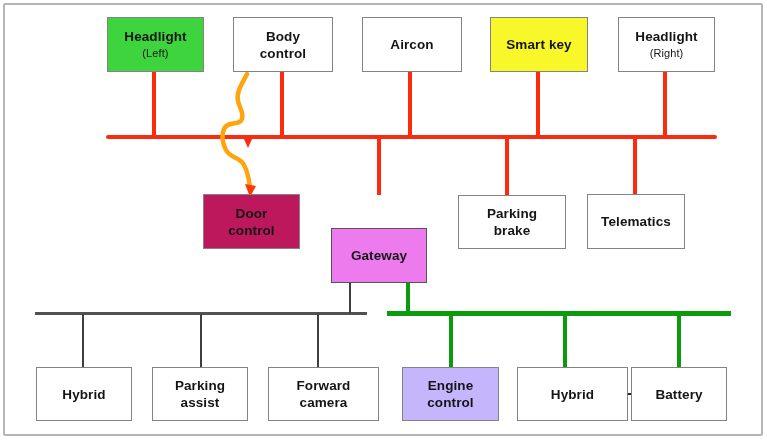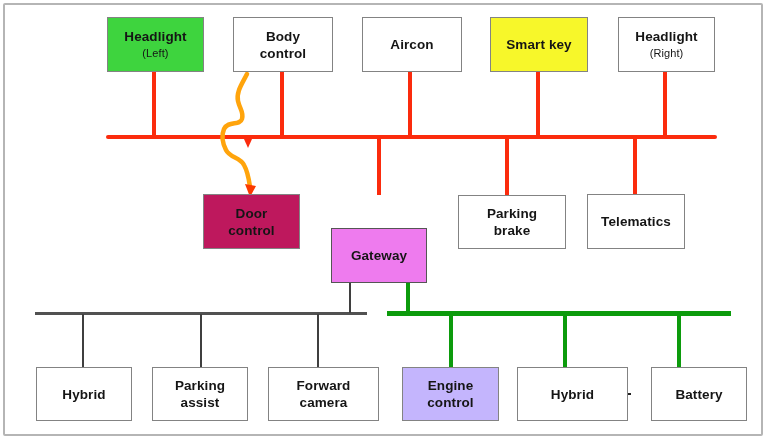--- a/index.html
+++ b/index.html
@@ -110,18 +110,18 @@
     <span>Forward</span>
     <span>camera</span>
   </div>
   <div class="node" style="left: 402px; top: 367px; width: 97px; height: 54px; background-color: #c4b5fd;">
     <span>Engine</span>
     <span>control</span>
   </div>
   <div class="node" style="left:517px;top:367px;width:111px;height:54px;">
     <span>Hybrid</span>
   </div>
-  <div class="node" style="left:631px;top:367px;width:96px;height:54px;margin-left:20px;">
+  <div class="node" style="left:631px;top:367px;width:96px;height:54px;">
     <span>Battery</span>
   </div>
 
   <div class="frame"></div>
 </div>
 
 </body></html>

